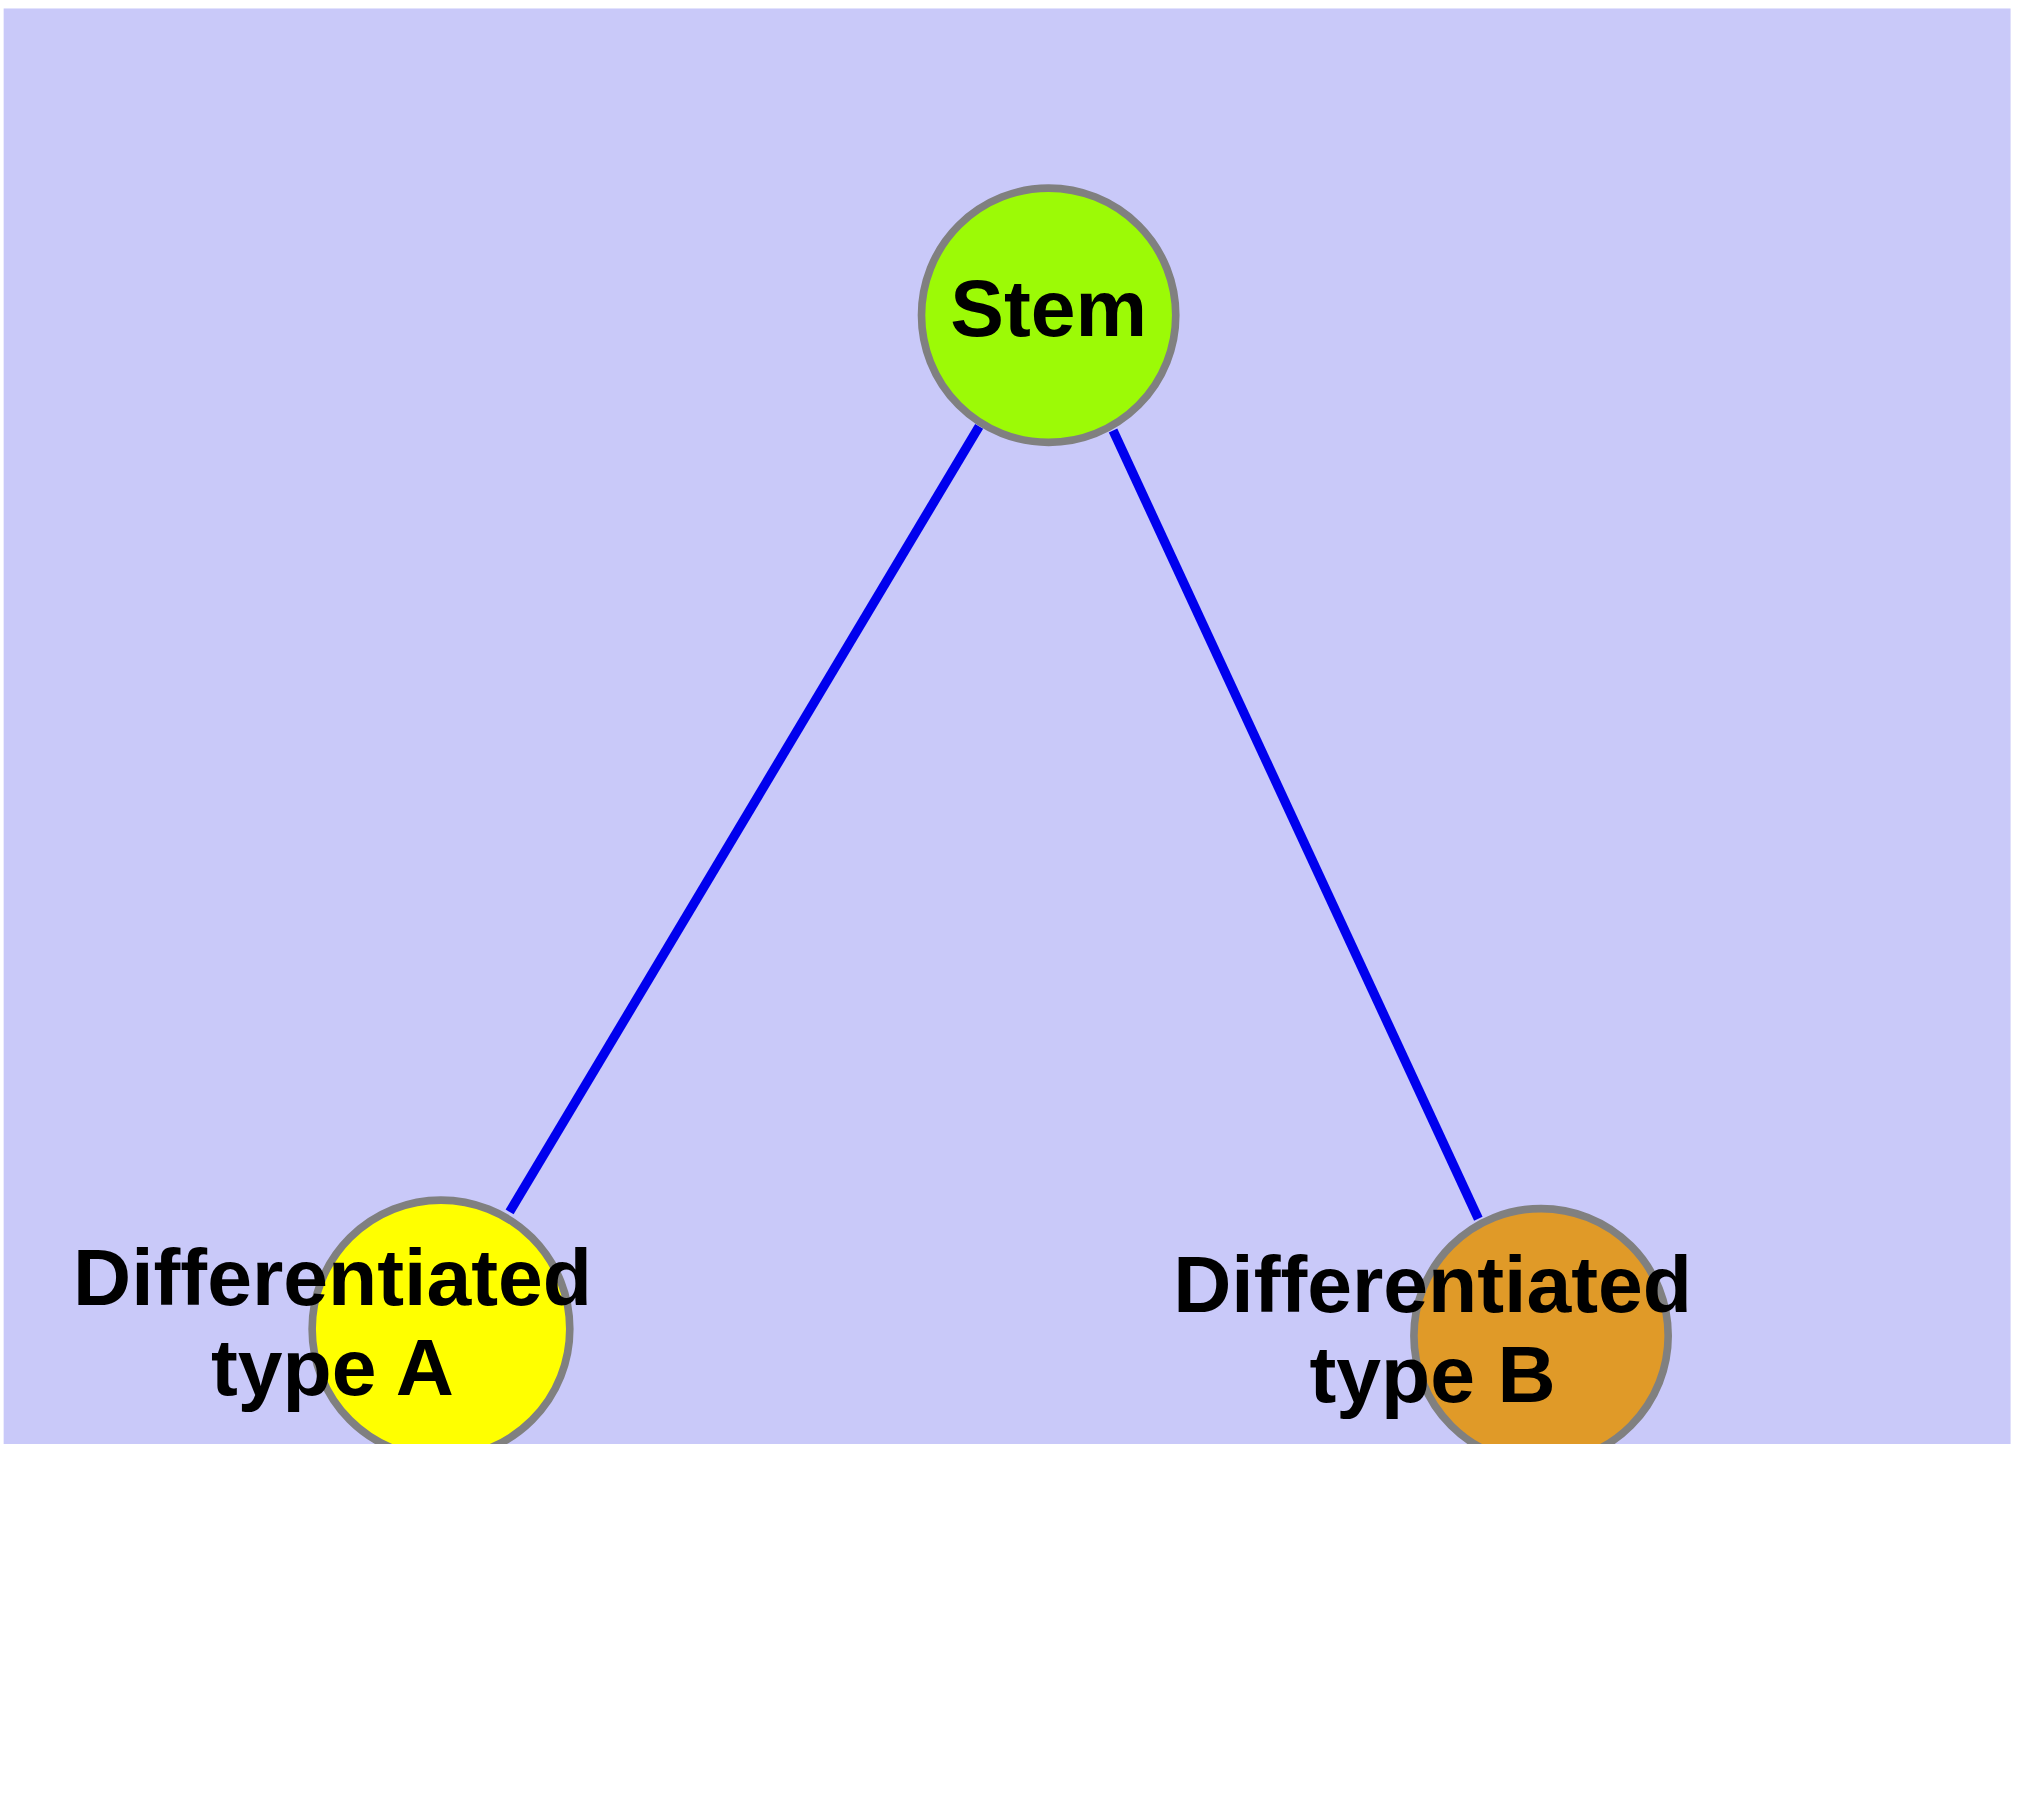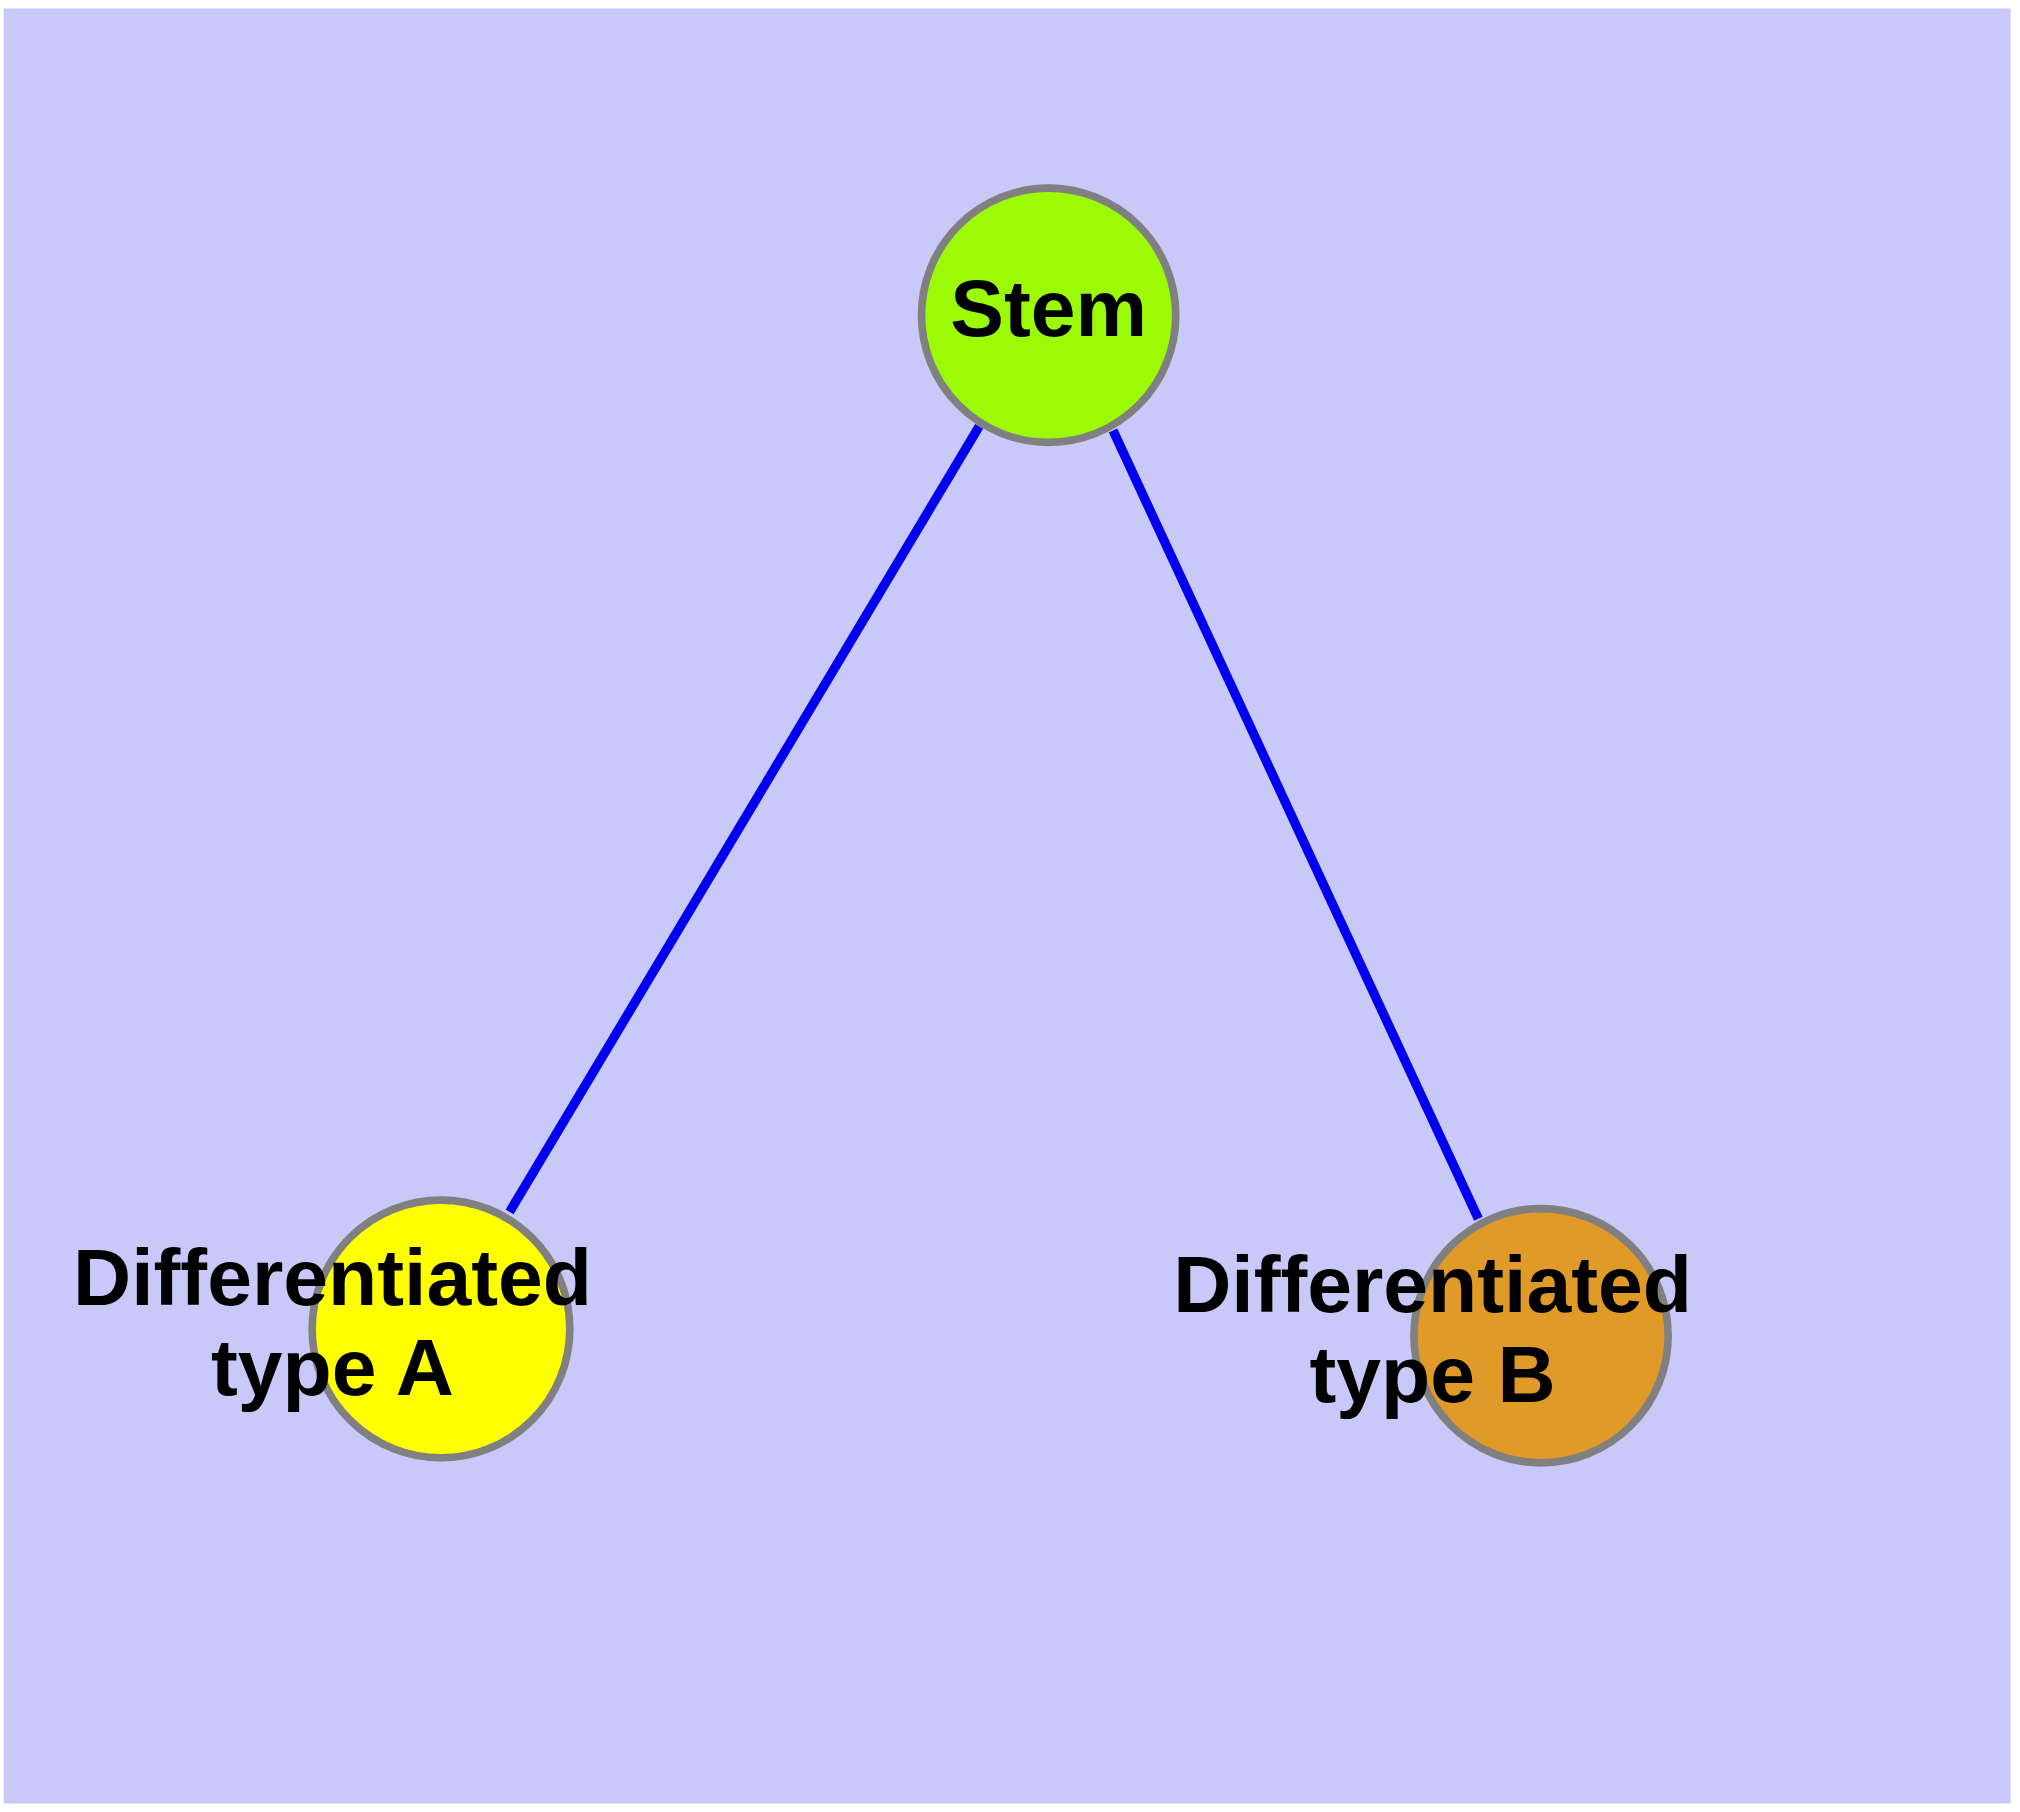--- a/index.html
+++ b/index.html
@@ -7,21 +7,21 @@
     margin: 0;
     padding: 0;
     background: #ffffff;
   }
   body {
     font-family: "Liberation Sans", sans-serif;
   }
   #canvas {
     position: relative;
     width: 2021px;
-    height: 1812px;
+    height: 1444px;
     background: #ffffff;
     overflow: hidden;
   }
   #graph-svg {
     position: absolute;
     left: 0;
     top: 0;
     width: 2021px;
     height: 1812px;
     display: block;

